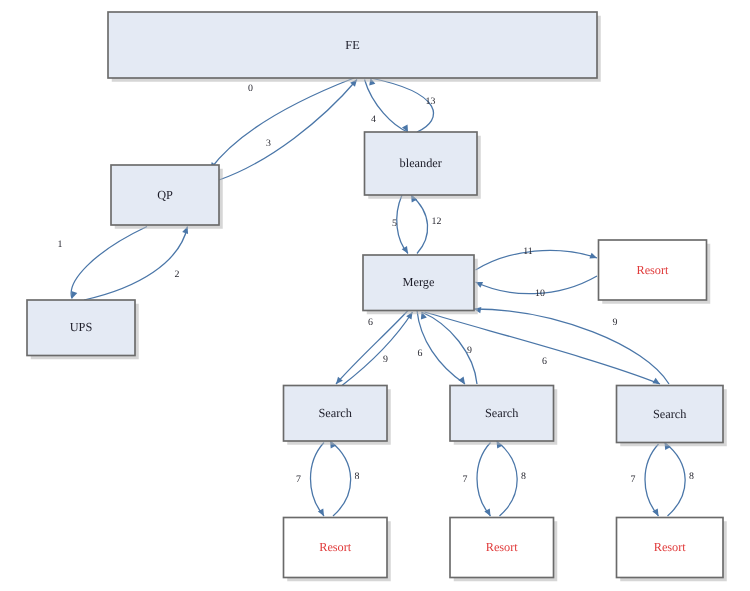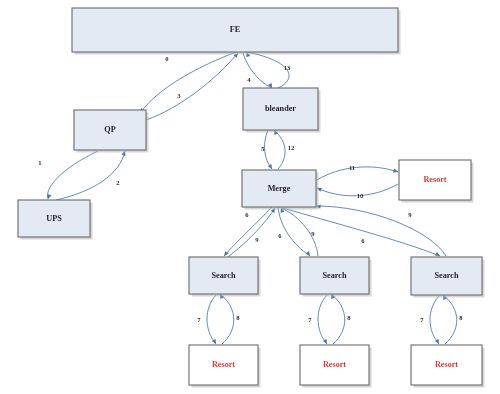--- a/index.html
+++ b/index.html
@@ -9,21 +9,20 @@
   }
   body {
     font-family: "Liberation Serif", "DejaVu Serif", serif;
   }
   #canvas-wrap {
     position: relative;
     width: 500px;
     height: 394px;
     background: #ffffff;
     overflow: hidden;
-    font-weight: bold;
   }
   #diagram-svg {
     position: absolute;
     left: 0;
     top: 0;
     width: 500px;
     height: 394px;
   }
   .node-rect {
     stroke-width: 1.1;

